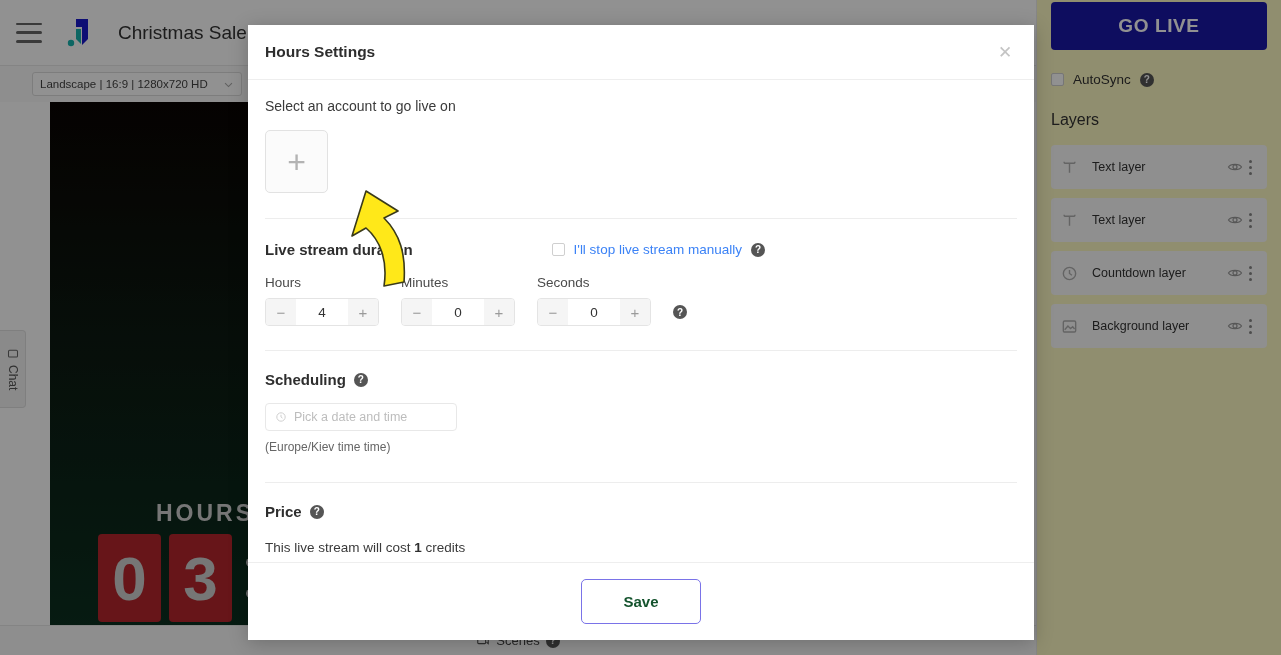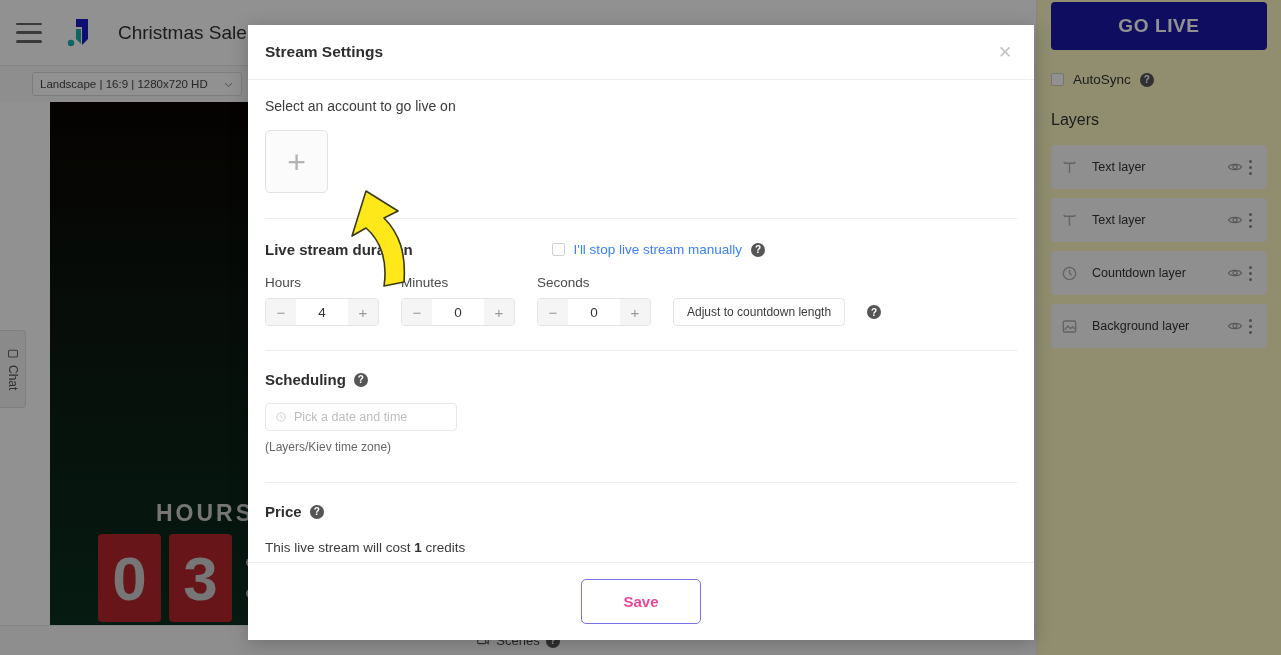--- a/index.html
+++ b/index.html
@@ -200,21 +200,21 @@
   .tz { font-size: 12px; color: #666; margin-top: 9px; }
   .price-line { font-size: 13.5px; color: #3a3a3a; margin-top: 20px; }
   .price-line b { color: #2e2e2e; }
 
   .modal-foot {
     height: 78px; border-top: 1px solid #eee; flex: 0 0 auto;
     display: flex; align-items: center; justify-content: center;
   }
   .save-btn {
     width: 120px; height: 45px; border: 1.5px solid #7a73e8; border-radius: 5px;
-    background: #fff; color: #ec4899; font-size: 15px; font-weight: bold; cursor: pointer;
+    background: #fff; color: #14532d; font-size: 15px; font-weight: bold; cursor: pointer;
   }
 
   
   .arrow { position: absolute; left: 74px; top: 98px; pointer-events: none; }
 </style>
 </head>
 <body>
 
 <div id="app">
 
@@ -366,21 +366,21 @@
       </div>
 
     </div>
   </div>
 
   <div class="scrim"></div>
 
   <div class="modal">
 
     <div class="modal-head">
-      <span class="modal-title">Stream Settings</span>
+      <span class="modal-title">Hours Settings</span>
       <span class="close-x">✕</span>
     </div>
 
     <div class="modal-body">
 
       <div style="padding-top:18px;">
         <div class="sec-label">Select an account to go live on</div>
         <div class="acct-box">+</div>
       </div>
 
@@ -411,40 +411,39 @@
           <div class="stepper">
             <button>−</button>
             <span class="val">0</span>
             <button>+</button>
           </div>
           <div class="stepper">
             <button>−</button>
             <span class="val">0</span>
             <button>+</button>
           </div>
-          <button class="adjust-btn">Adjust to countdown length</button>
           <span class="help">?</span>
         </div>
       </div>
 
       <div class="divider" style="margin-top:24px;"></div>
 
       <div style="padding-top:20px;">
         <div class="row-between" style="gap:8px;">
           <span class="sec-title">Scheduling</span>
           <span class="help">?</span>
         </div>
         <div class="date-input">
           <svg width="12" height="12" viewBox="0 0 16 16" fill="none" stroke="#cfcfcf" stroke-width="1.3">
             <circle cx="8" cy="8" r="5.6"></circle>
               <path d="M8 5 V8 L10 9.5"></path>
           </svg>
           <span class="ph">Pick a date and time</span>
         </div>
-        <div class="tz">(Layers/Kiev time zone)</div>
+        <div class="tz">(Europe/Kiev time time)</div>
       </div>
 
       <div class="divider" style="margin-top:28px;"></div>
 
       <div style="padding-top:20px;">
         <div class="row-between" style="gap:8px;">
           <span class="sec-title">Price</span>
           <span class="help">?</span>
         </div>
         <div class="price-line">

